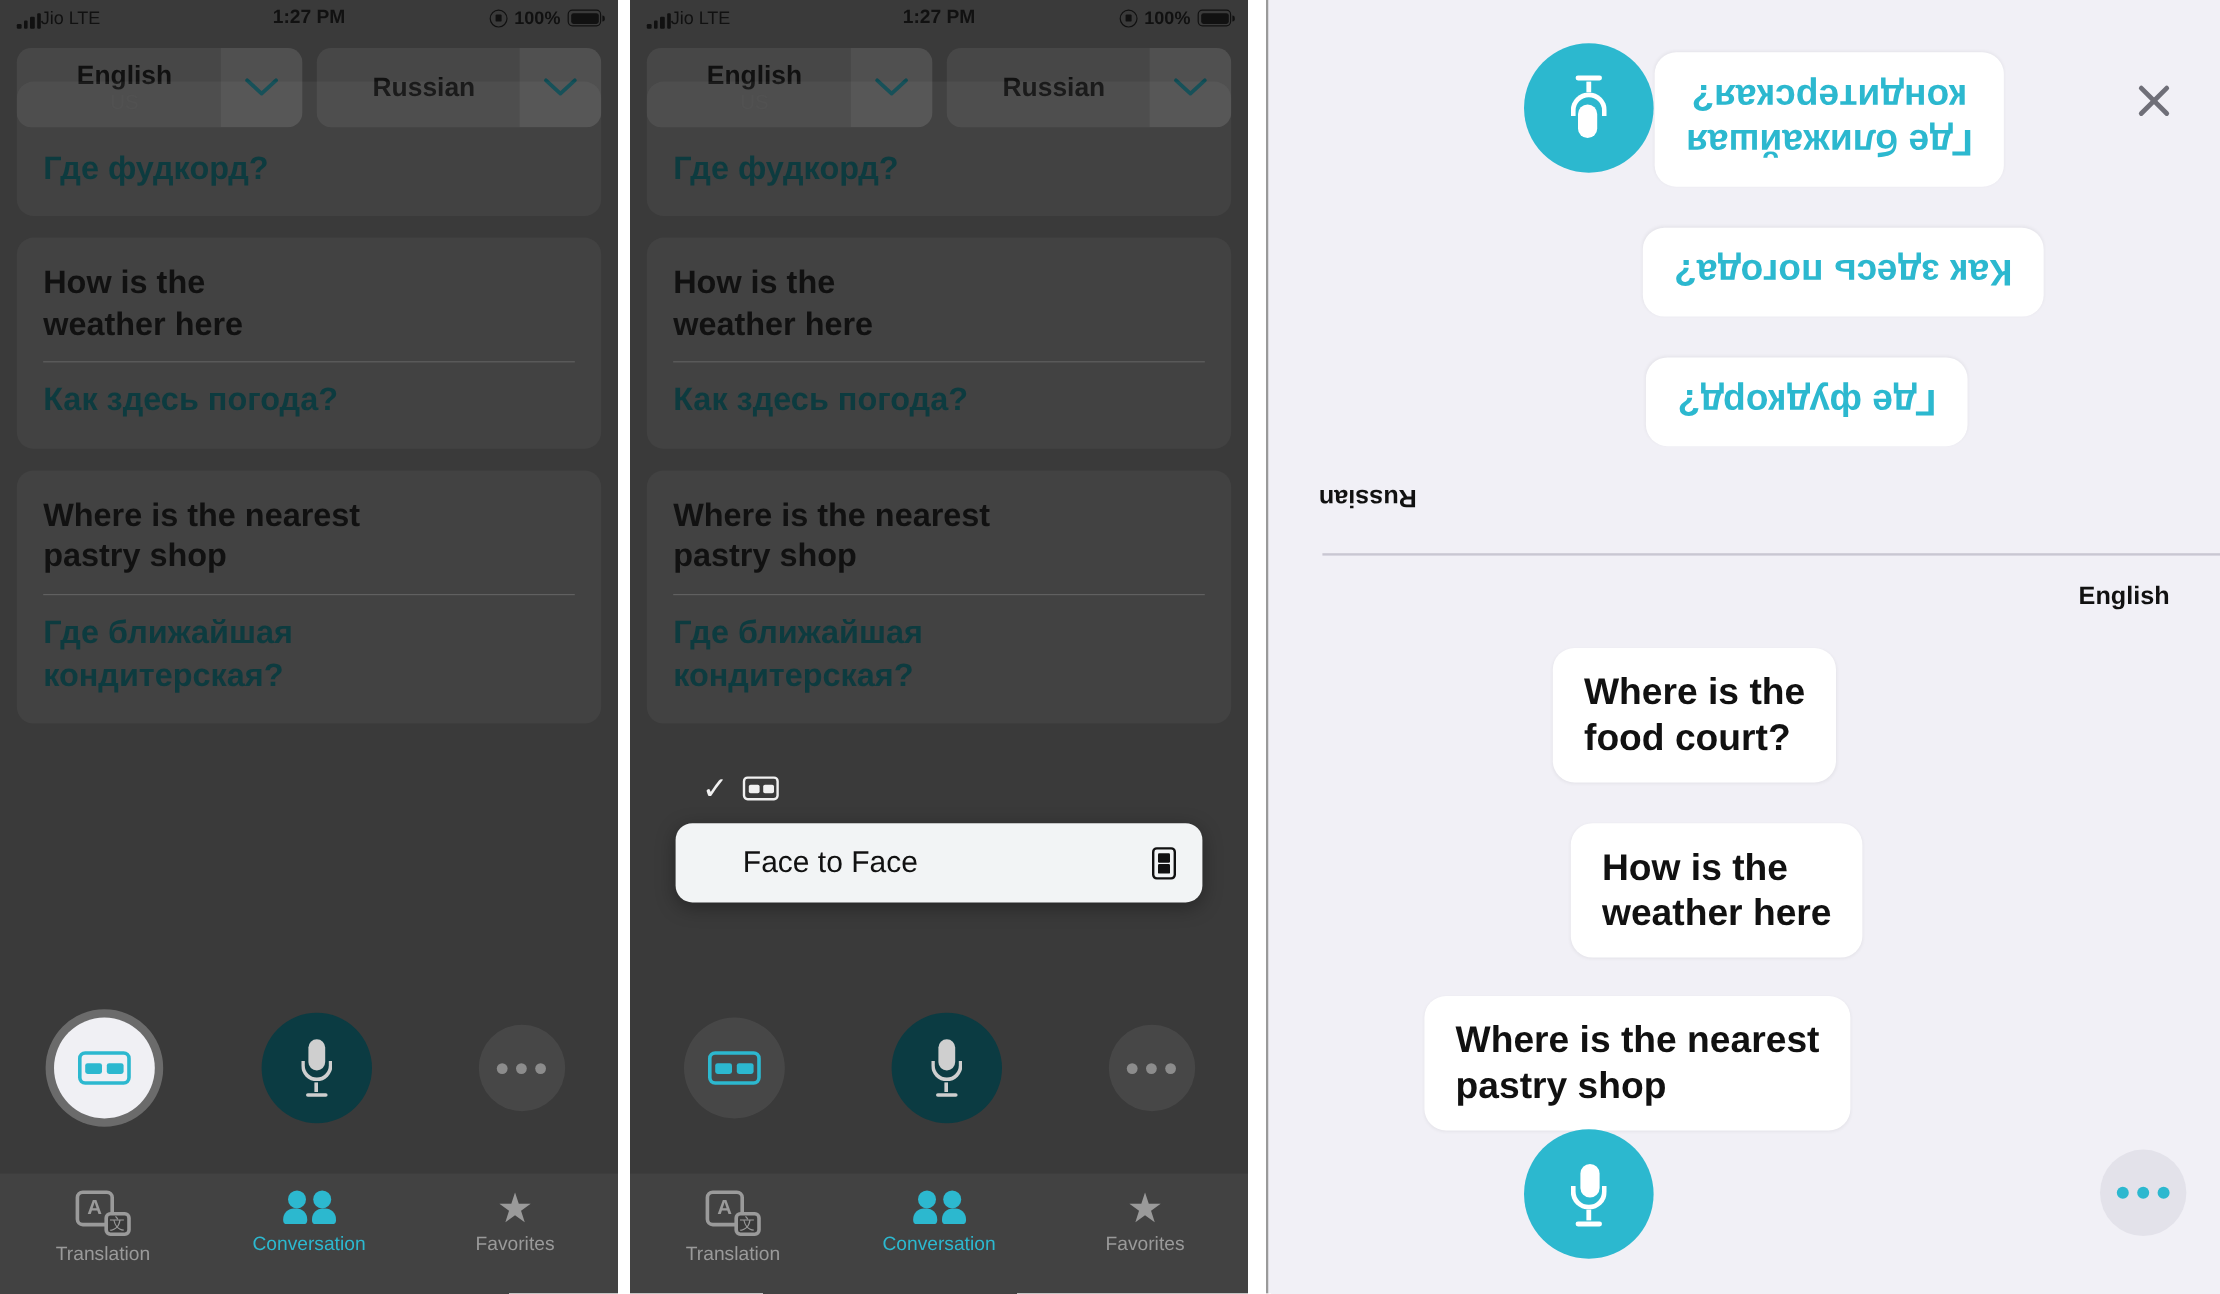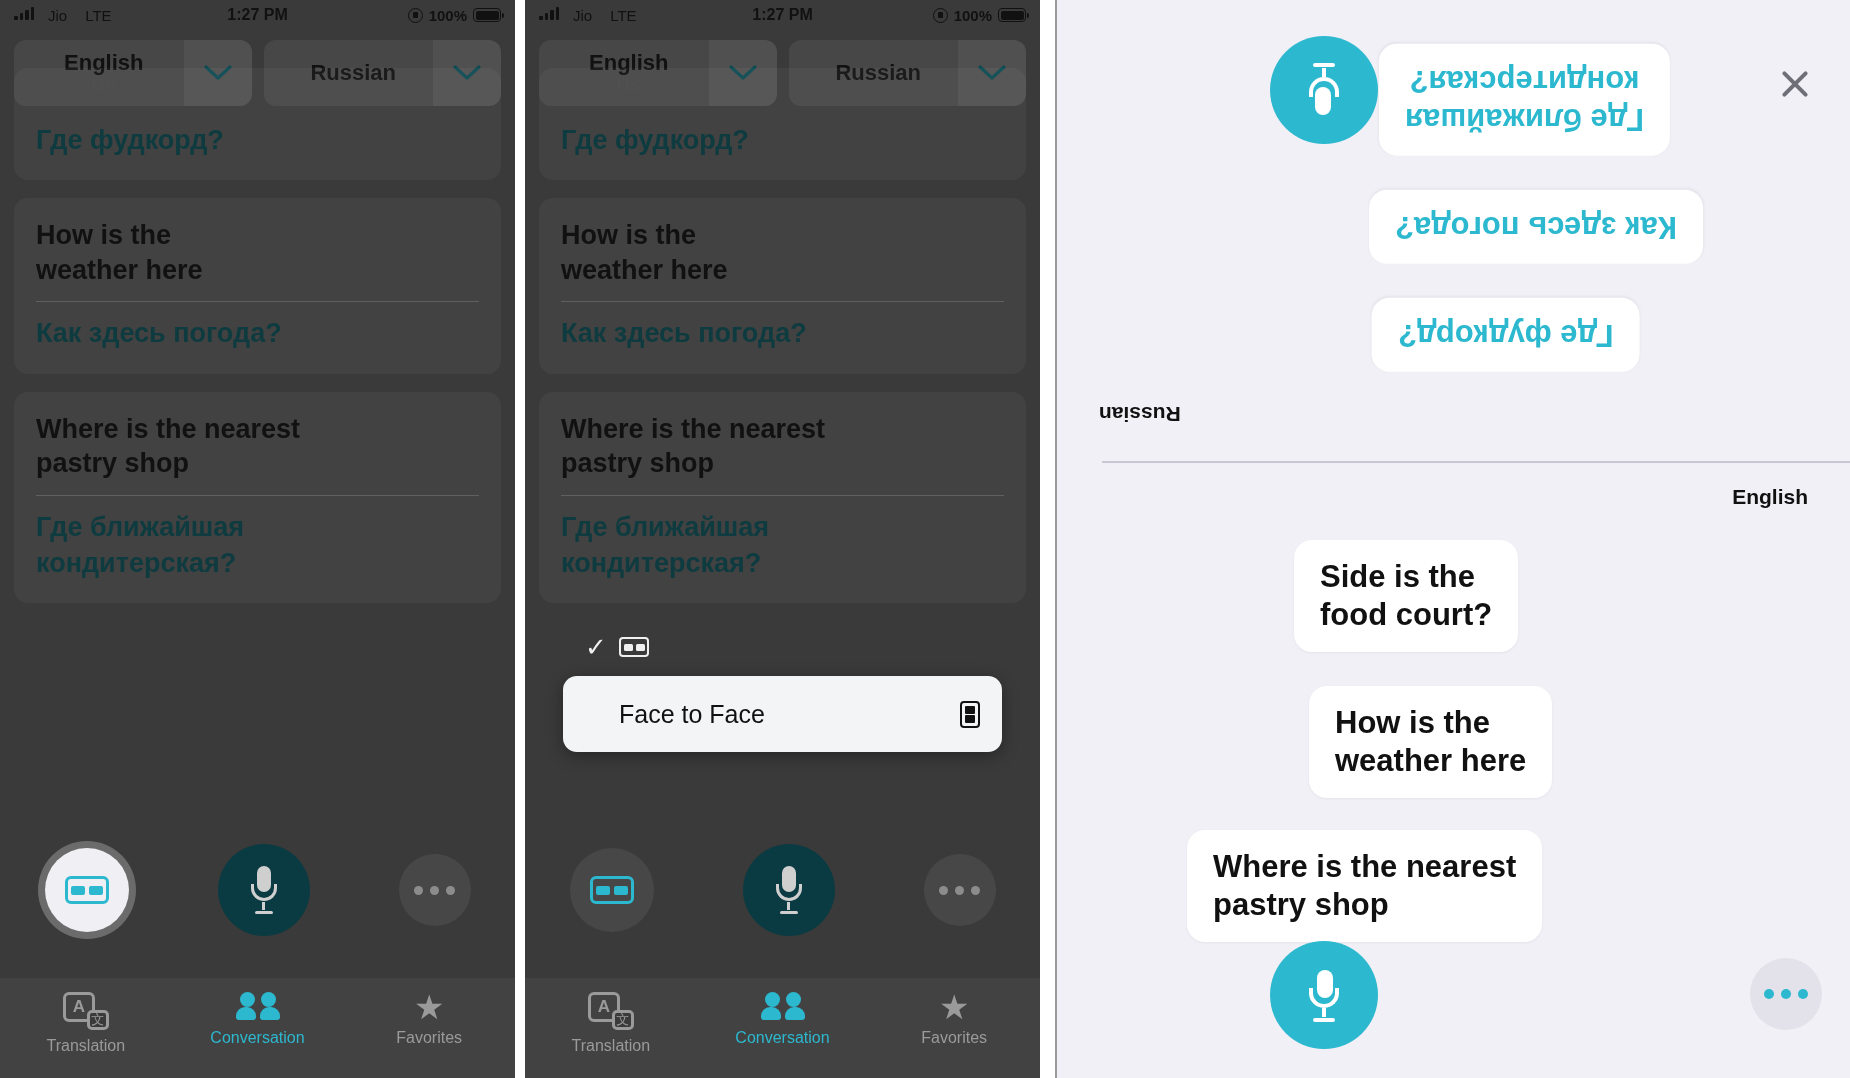--- a/index.html
+++ b/index.html
@@ -24,21 +24,21 @@
   .panel.p2 { width: 515px; }
   .panel.gap2 { width: 15px; background: #ffffff; }
   .panel.p3 { width: 795px; background: #f1f0f6; border-left: 2px solid #9a9a9a; }
 
   
   .statusbar {
     position: relative; z-index: 5;
     height: 30px; display: flex; align-items: center;
     padding: 0 14px; color: #111; font-size: 16px; font-weight: 600;
   }
-  .sb-left { display: flex; align-items: flex-start; gap: 14px; }
+  .sb-left { display: flex; align-items: flex-end; gap: 0; }
   .sig { display: flex; align-items: flex-end; gap: 2px; height: 13px; }
   .sig i { display:block; width:3.5px; background:#111; border-radius:1px; }
   .sig i:nth-child(1){height:4px}
   .sig i:nth-child(2){height:7px}
   .sig i:nth-child(3){height:10px}
   .sig i:nth-child(4){height:13px}
   .sb-carrier { font-size: 15px; font-weight: 500; }
   .sb-net { font-size: 15px; font-weight: 500; margin-left: 4px;}
   .sb-center { position:absolute; left:0; right:0; text-align:center; font-size:16px; font-weight:600; }
   .sb-right { margin-left: auto; display:flex; align-items:center; gap:6px; position: relative; z-index:2;}
@@ -125,21 +125,21 @@
 
   
   .ctxmenu { position:absolute; left:38px; right:38px; bottom: 326px; z-index: 60; }
   .ctx-item {
     display:flex; align-items:center; padding: 0 22px; height: 58px;
     font-size: 25px; color: #f0f0f0;
   }
   .ctx-item .chk { width: 34px; font-size:26px; }
   .ctx-item .txt { flex:1; }
   .ctx-item.sel {
-    background:#f2f4f5; color:#111; border-radius: 14px; height: 76px;
+    background:#f2f4f5; color:#111; border-radius: 14px; height: 66px;
     box-shadow: 0 4px 16px rgba(0,0,0,0.35);
   }
   .ctx-item.sel .txt { padding-left: 34px; }
   .mini-sbs { width: 30px; height: 20px; border:2.4px solid currentColor; border-radius:4px;
               display:flex; align-items:center; justify-content:center; gap:3px; }
   .mini-sbs i { width:9px; height:7px; background: currentColor; display:block; border-radius:1.5px;}
   .mini-f2f { width: 20px; height: 27px; border:2.4px solid currentColor; border-radius:4px; position:relative;}
   .mini-f2f::before { content:""; position:absolute; left:3px; top:3px; right:3px; height:8px; background:currentColor; border-radius:1px;}
   .mini-f2f::after  { content:""; position:absolute; left:3px; bottom:3px; right:3px; height:8px; background:currentColor; border-radius:1px;}
 
@@ -449,21 +449,21 @@
         <span style="white-space:pre-line">Где фудкорд?</span>
       </div>
 
       <div class="lang-tag ru" style="left:42px; top:402px;">Russian</div>
 
       <div class="f2f-divider" style="top:461px;"></div>
 
       <div class="lang-tag" style="right:42px; top:485px;">English</div>
 
       <div class="bubble en" style="left:237px; top:540px;">
-        <span style="white-space:pre-line">Side is the
+        <span style="white-space:pre-line">Where is the
 food court?</span>
       </div>
 
       <div class="bubble en" style="left:252px; top:686px;">
         <span style="white-space:pre-line">How is the
 weather here</span>
       </div>
 
       <div class="bubble en" style="left:130px; top:830px;">
         <span style="white-space:pre-line">Where is the nearest

